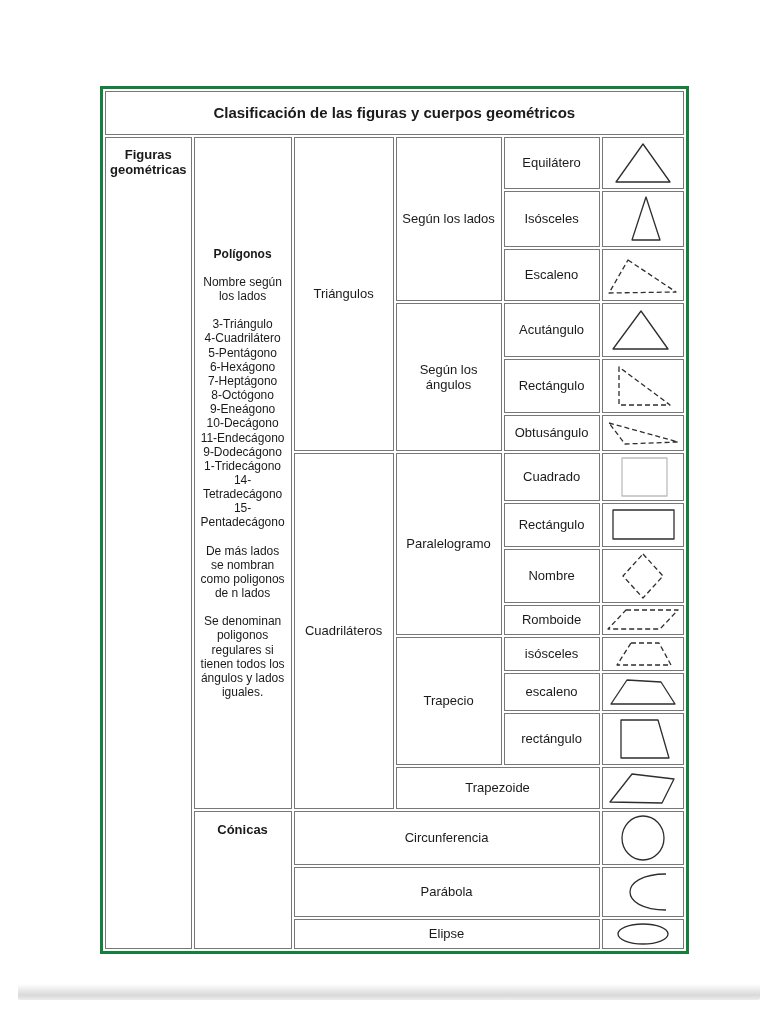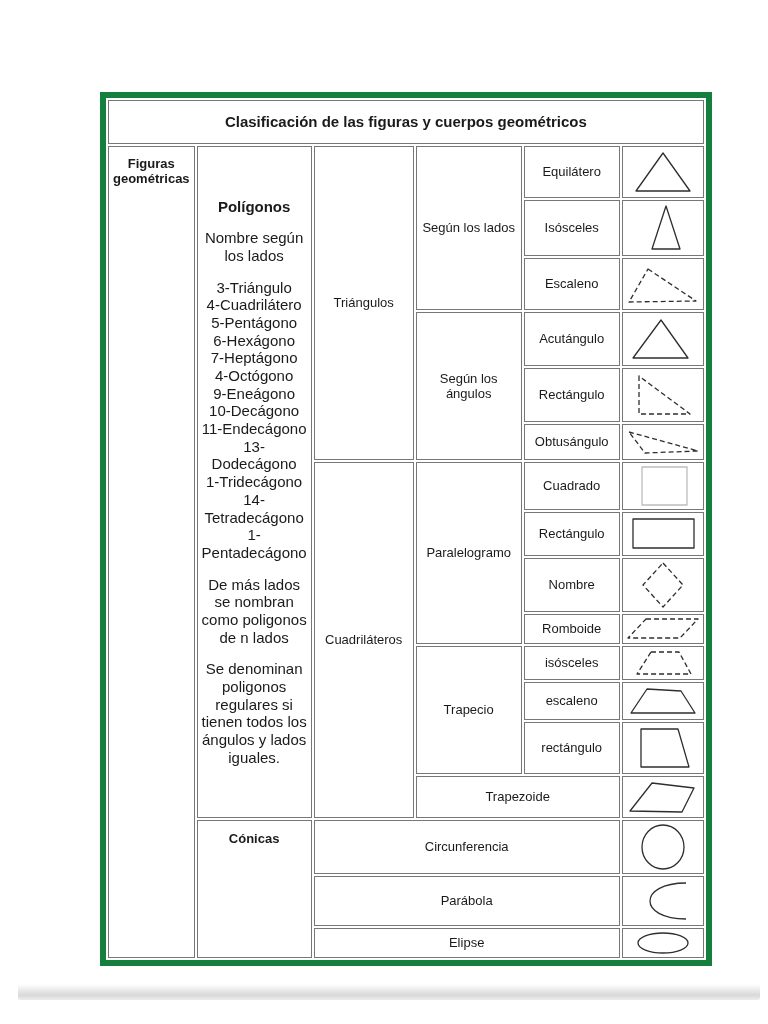--- a/index.html
+++ b/index.html
@@ -12,22 +12,22 @@
   .page {
     position: relative;
     width: 768px;
     height: 1024px;
     background: #ffffff;
     overflow: hidden;
   }
   table.main {
     position: absolute;
     left: 100px;
-    top: 92px;
-    border: 6px solid #15803d;
+    top: 86px;
+    border: 3px solid #15803d;
     border-collapse: separate;
     border-spacing: 2px;
     background: #ffffff;
     table-layout: fixed;
   }
   td {
     border: 1px solid #777;
     text-align: center;
     vertical-align: middle;
     font-size: 13px;
@@ -40,21 +40,21 @@
     font-weight: bold;
     font-size: 15px;
     height: 38px;
   }
   td.colA {
     vertical-align: top;
     font-weight: bold;
     padding-top: 9px;
   }
   td.colB {
-    font-size: 15px;
+    font-size: 12px;
     margin-top: 8px;
   }
   td.conicas {
     vertical-align: top;
     font-weight: bold;
     padding-top: 10px;
   }
   .bold { font-weight: bold; }
   .blk { display: block; }
   .gap-b { margin-bottom: 14px; }
@@ -124,28 +124,28 @@
       </td>
       <td class="colB" rowspan="14">
         <div class="bold gap-b">Polígonos</div>
         <div class="gap-b">Nombre según los lados</div>
         <div>
           <span class="blk">3-Triángulo</span>
           <span class="blk">4-Cuadrilátero</span>
           <span class="blk">5-Pentágono</span>
           <span class="blk">6-Hexágono</span>
           <span class="blk">7-Heptágono</span>
-          <span class="blk">4-Octógono</span>
+          <span class="blk">8-Octógono</span>
           <span class="blk">9-Eneágono</span>
           <span class="blk">10-Decágono</span>
           <span class="blk">11-Endecágono</span>
-          <span class="blk">13-Dodecágono</span>
+          <span class="blk">9-Dodecágono</span>
           <span class="blk">1-Tridecágono</span>
           <span class="blk">14-Tetradecágono</span>
-          <span class="blk">1-Pentadecágono</span>
+          <span class="blk">15-Pentadecágono</span>
         </div>
         <div class="gap-t gap-b">De más lados se nombran como poligonos de n lados</div>
         <div class="gap-t">Se denominan poligonos regulares si tienen todos los ángulos y lados iguales.</div>
       </td>
       <td rowspan="6">Triángulos</td>
       <td rowspan="3">Según los lados</td>
       <td>Equilátero</td>
       <td class="shape">
         <svg class="shape-svg" width="78" height="48" viewBox="0 0 78 48">
           <polygon points="39,5 12,43 66,43"></polygon>

